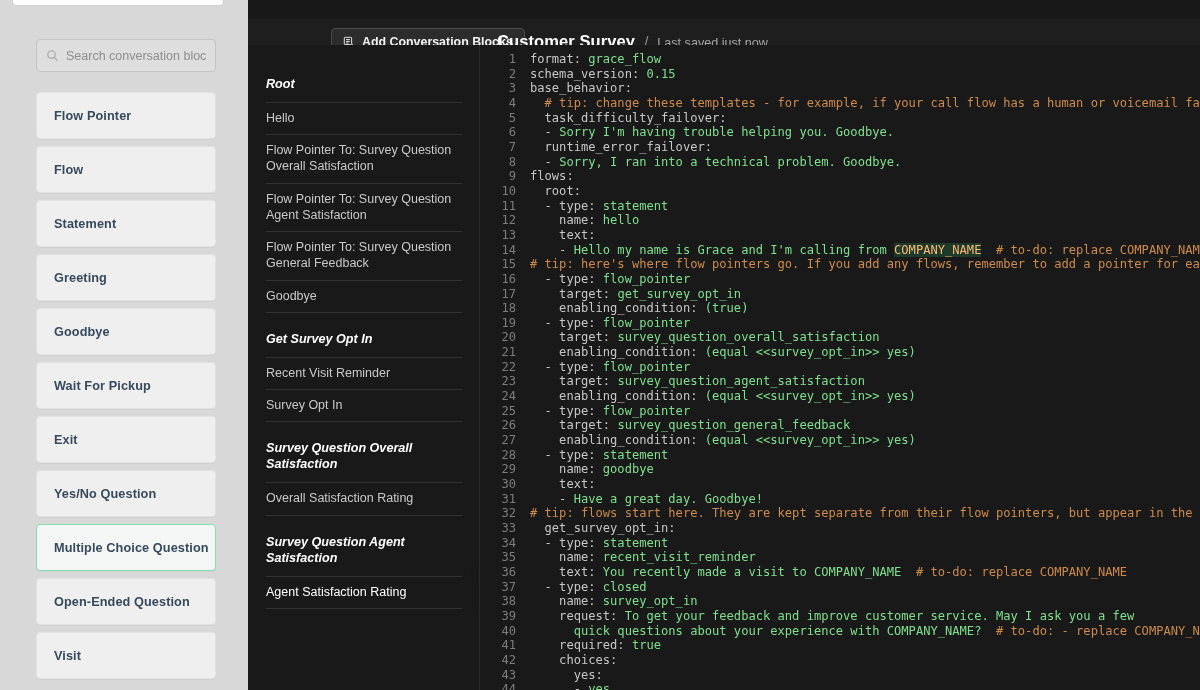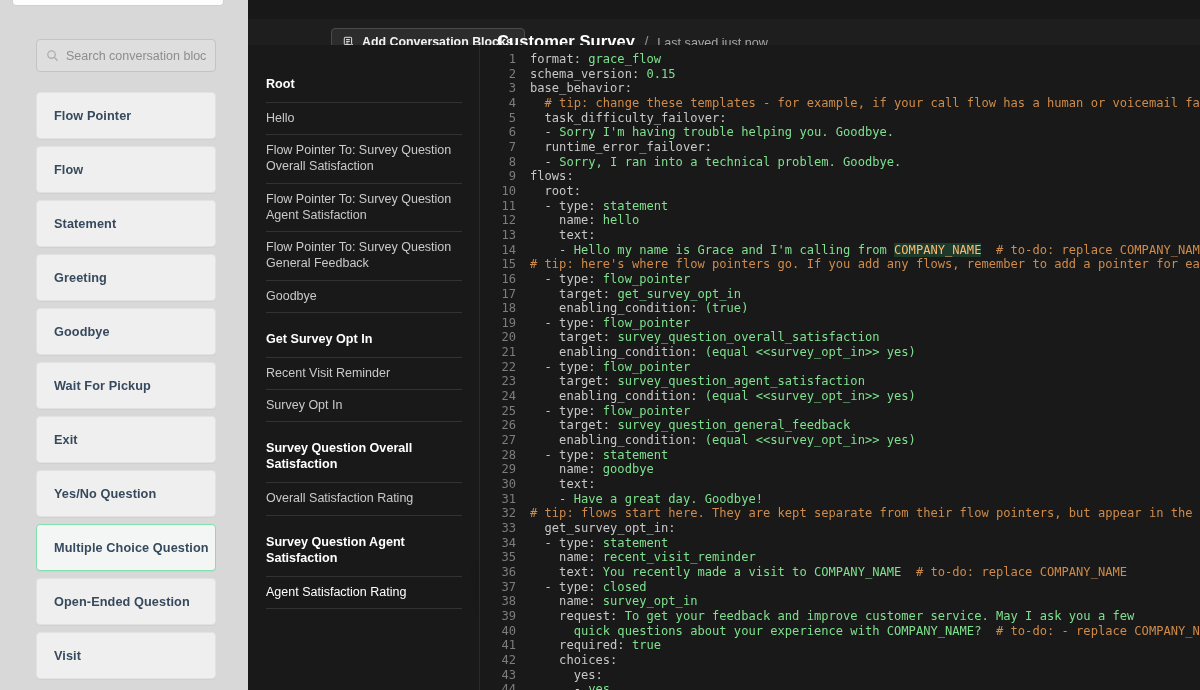--- a/index.html
+++ b/index.html
@@ -77,21 +77,21 @@
 
   
   #tree-panel {
     position: absolute; left: 0; top: 45px; width: 232px; height: 645px;
     background: #191919; border-right: 1px solid #2a2a2a;
     overflow: hidden;
   }
   #tree-inner { position: absolute; left: 18px; top: 24px; width: 196px; }
   .tree-group-title {
     font-size: 12.6px; font-weight: bold; color: #ffffff;
-    padding: 8px 0 9px 0; line-height: 1.27;
+    padding: 8px 0 9px 0; line-height: 1.27; font-style: italic;
   }
   .tree-row {
     font-size: 12.5px; color: #c9c9c9; line-height: 1.3;
     padding: 7px 0 8px 0; border-top: 1px solid #323232;
   }
   .tree-row.dim { color: #ffffff; }
   .tree-spacer { height: 12px; border-top: 1px solid #323232; }
   .tree-group-title.spaced { }
   
   #drag-chip {

